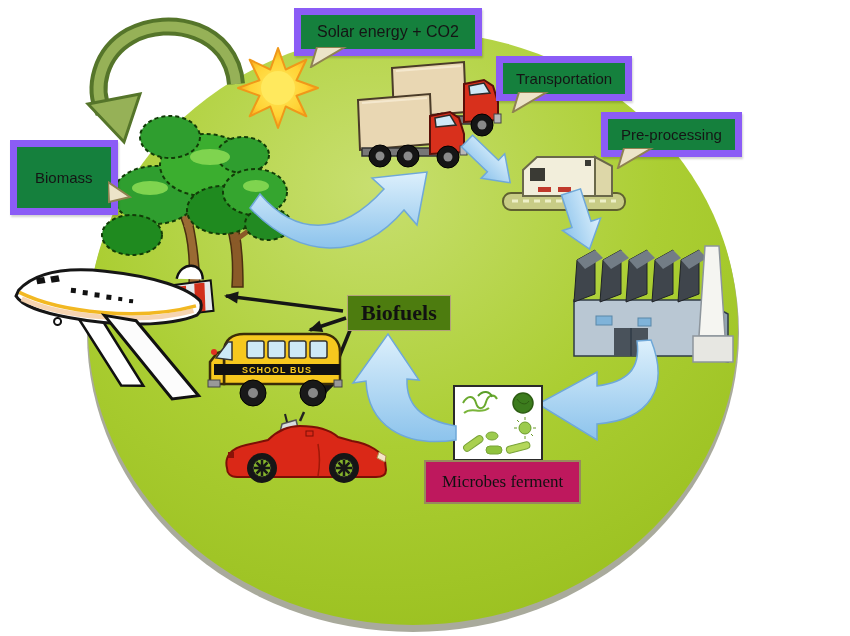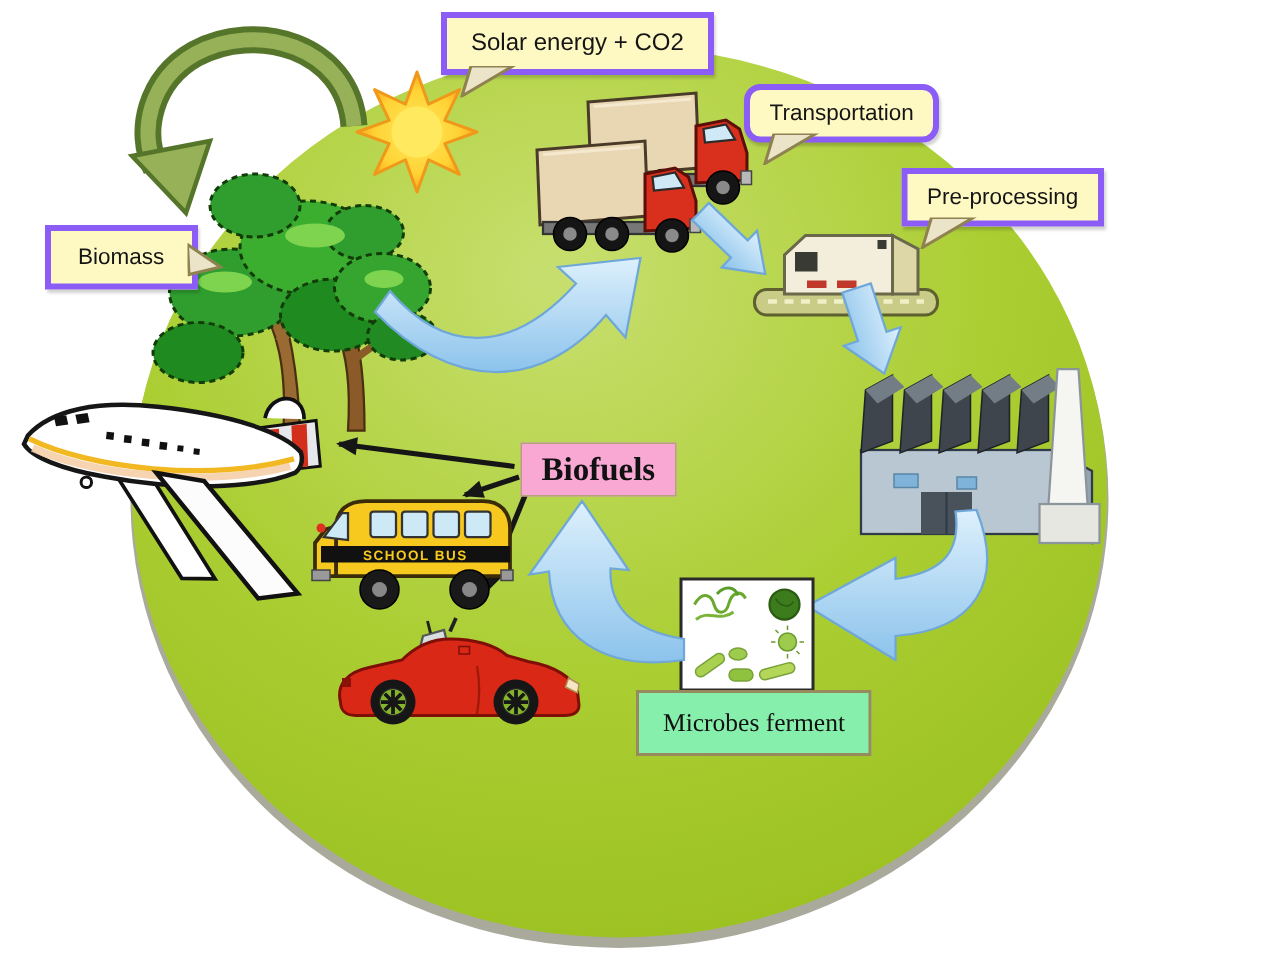--- a/index.html
+++ b/index.html
@@ -1,34 +1,34 @@
 <!DOCTYPE html>
 <html><head>
 <meta charset="utf-8">
 <style>
   html,body{margin:0;padding:0;background:#ffffff;}
   #stage{position:relative;width:850px;height:636px;overflow:hidden;
          font-family:"Liberation Sans",sans-serif;background:#fff;}
   #art{position:absolute;left:0;top:0;z-index:1;}
-  .bubble{position:absolute;z-index:3;background:#fef9c3;border:4px solid #8b5cf6;
+  .bubble{position:absolute;z-index:3;background:#15803d;border:7px solid #8b5cf6;
           color:#151515;font-size:15px;padding:7px 13px;white-space:nowrap;
           box-shadow:1px 2px 2px rgba(0,0,0,.18);}
   .bubble .tail{position:absolute;pointer-events:none;}
   .tail-dl{left:8px;bottom:-19px;}
   .tail-r{right:-21px;bottom:3px;}
-  .tanbox{position:absolute;z-index:3;background:#f9a8d4;border:1px solid #b3a27a;
+  .tanbox{position:absolute;z-index:3;background:#4d7c0f;border:1px solid #b3a27a;
           color:#111;font-family:"Liberation Serif",serif;}
   #biofuels-label{left:347px;top:295px;font-size:22px;font-weight:bold;padding:4px 13px;}
   #microbes-label{left:424px;top:460px;font-size:17px;line-height:1.5;padding:7px 16px;
-                  text-align:center;background:#86efac;border:2px solid #978a5c;}
+                  text-align:center;background:#be185d;border:2px solid #978a5c;}
   #solar-label{left:294px;top:8px;font-size:16px;padding:8px 16px;}
-  #transportation-label{left:496px;top:56px;border-radius:11px;}
+  #transportation-label{left:496px;top:56px;}
   #preprocessing-label{left:601px;top:112px;text-align:center;}
   #biorefinery-label{left:709px;top:197px;padding:7px 18px;}
-  #biomass-label{left:10px;top:150px;padding:9px 18px;margin-left:20px;}
+  #biomass-label{left:10px;top:140px;padding:22px 18px;}
 </style>
 </head>
 <body>
 
 <div id="stage">
 
 <svg id="art" width="850" height="636" viewBox="0 0 850 636">
   <defs>
     <radialGradient id="sphereGrad" cx="44%" cy="26%" r="80%">
       <stop offset="0%" stop-color="#c8df70"></stop>

